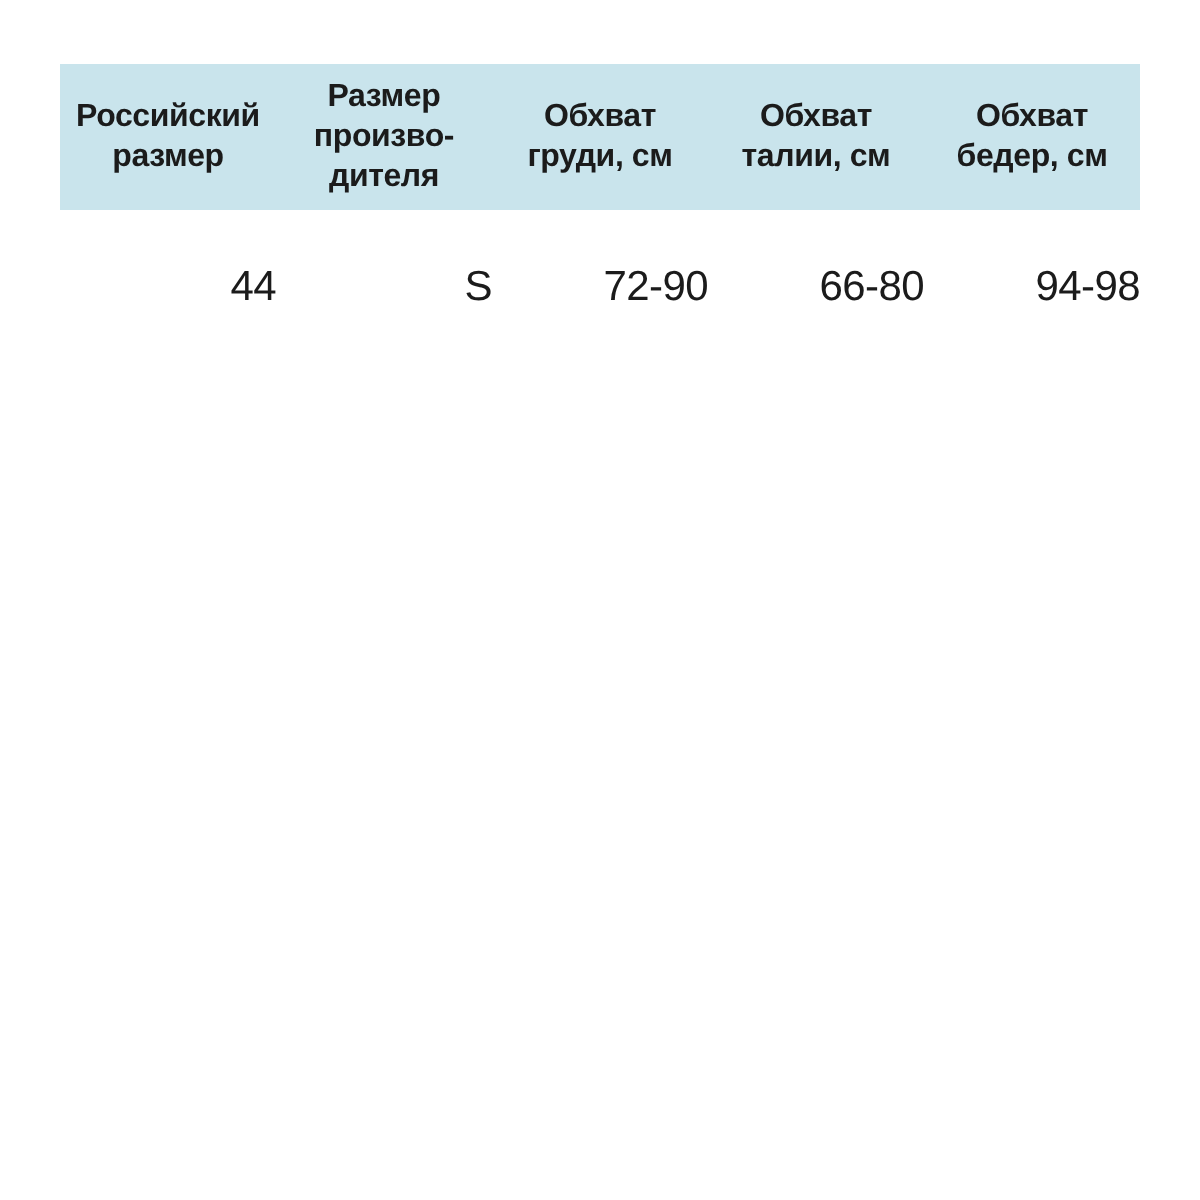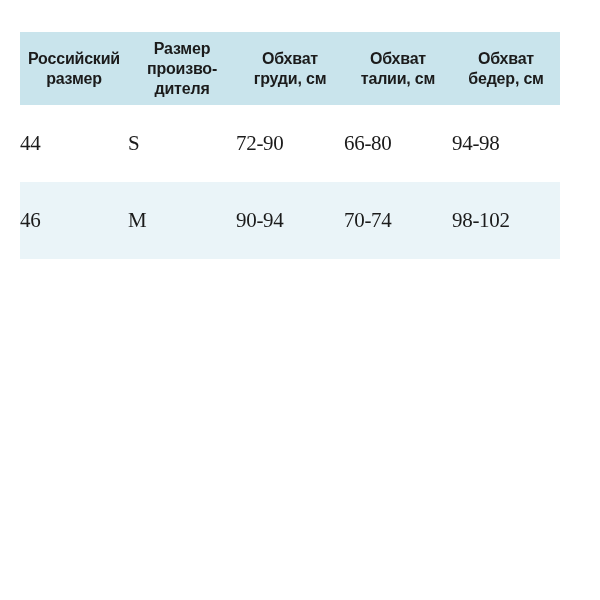--- a/index.html
+++ b/index.html
@@ -6,21 +6,21 @@
     margin: 0;
     padding: 0;
     width: 600px;
     height: 600px;
     background: #ffffff;
     font-family: "Liberation Sans", sans-serif;
     color: var(--text, #1b1b1b);
   }
   .table-wrap {
     position: absolute;
-    left: 20px;
+    left: 30px;
     top: 32px;
     width: 540px;
   }
   table.size-table {
     width: 540px;
     border-collapse: collapse;
     table-layout: fixed;
   }
   table.size-table col { width: 20%; }
   table.size-table th {
@@ -32,25 +32,24 @@
     text-align: center;
     vertical-align: middle;
     white-space: pre-line;
     padding: 0 4px;
     letter-spacing: -0.2px;
   }
   table.size-table td {
     height: 77px;
     font-size: 21px;
     font-weight: 400;
-    text-align: left;
+    text-align: right;
     vertical-align: middle;
     padding: 0;
     letter-spacing: -0.3px;
-    font-family: Liberation Serif, serif;
   }
   table.size-table tbody tr:nth-child(odd)  { background: var(--row-bg, #ffffff); }
   table.size-table tbody tr:nth-child(even) { background: var(--row-alt-bg, #eaf4f8); }
 </style>
 </head>
 <body>
 
 <div class="table-wrap">
   <table class="size-table">
     <colgroup>
@@ -76,22 +75,15 @@
       </tr>
     </thead>
     <tbody>
       <tr>
         <td>44</td>
         <td>S</td>
         <td>72-90</td>
         <td>66-80</td>
         <td>94-98</td>
       </tr>
-      <tr>
-        <td>46</td>
-        <td>M</td>
-        <td>90-94</td>
-        <td>70-74</td>
-        <td>98-102</td>
-      </tr>
     </tbody>
   </table>
 </div>
 
 </body></html>

